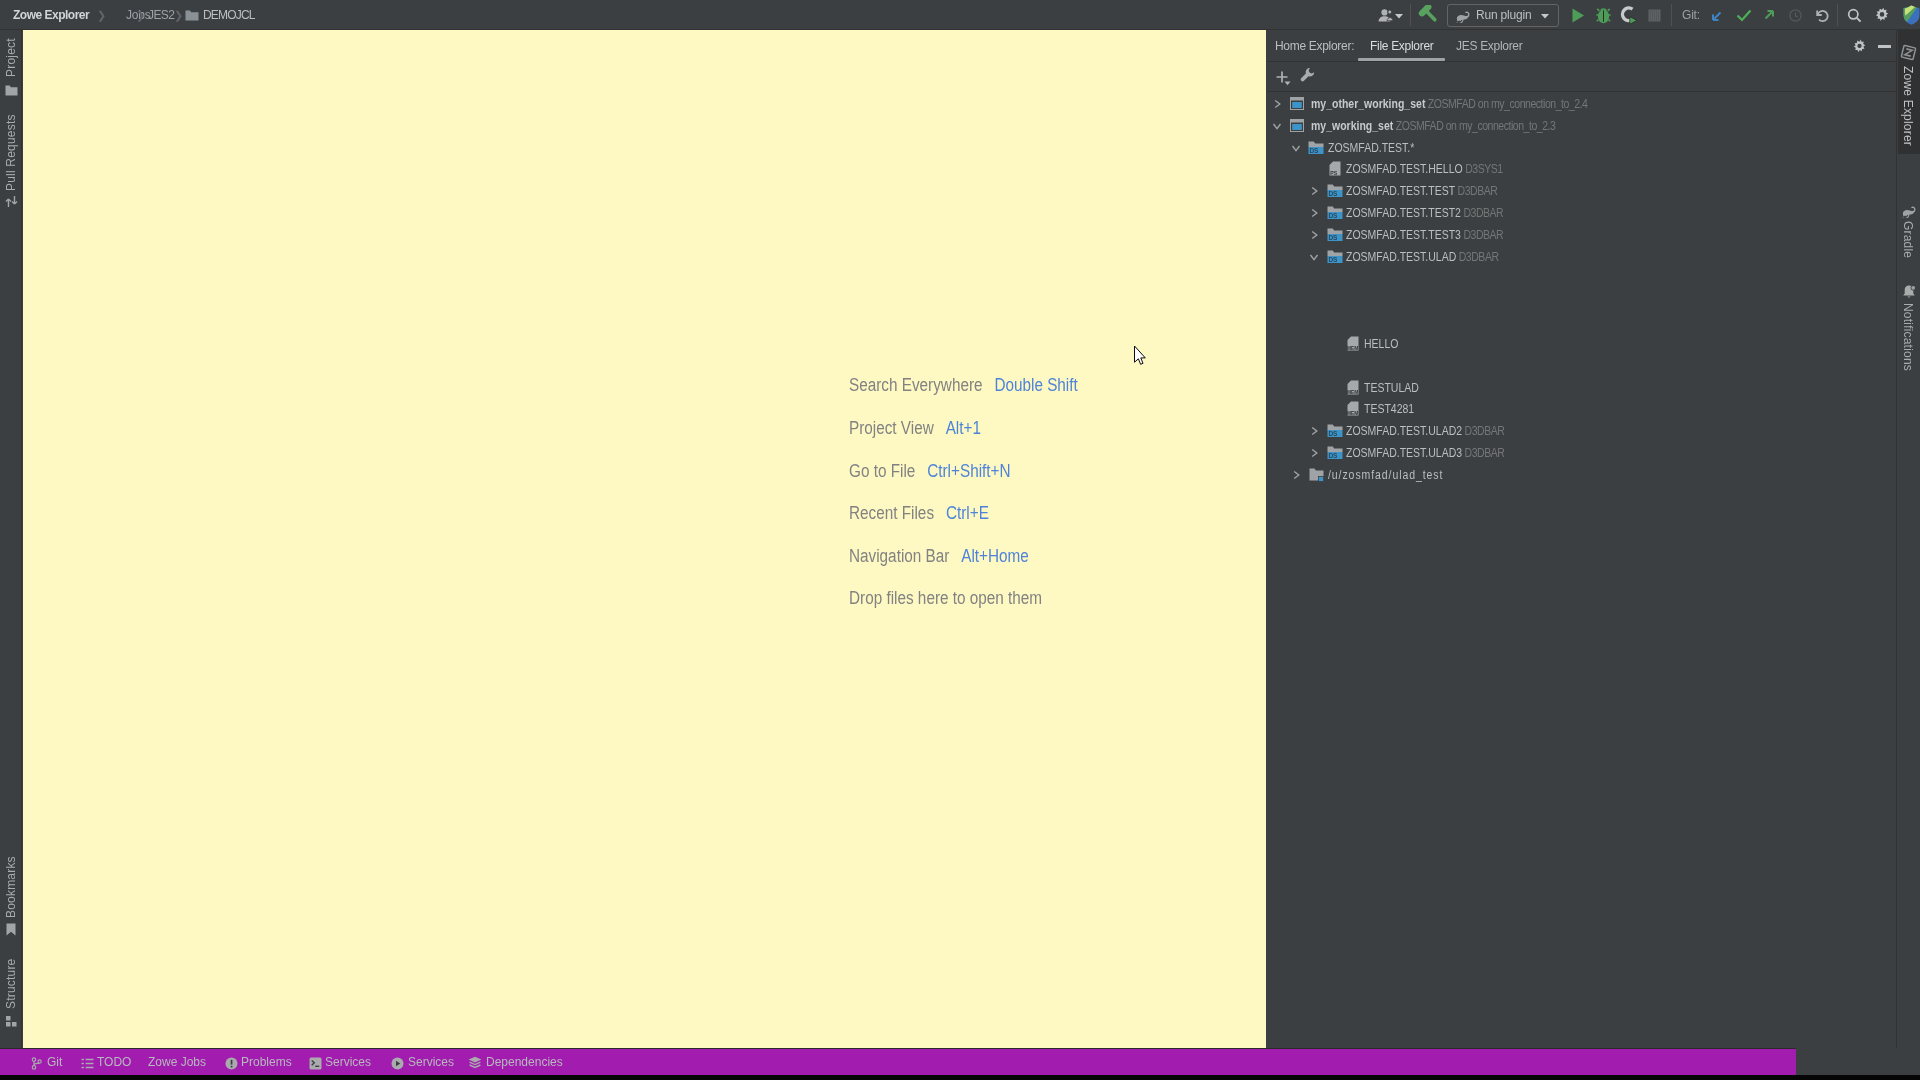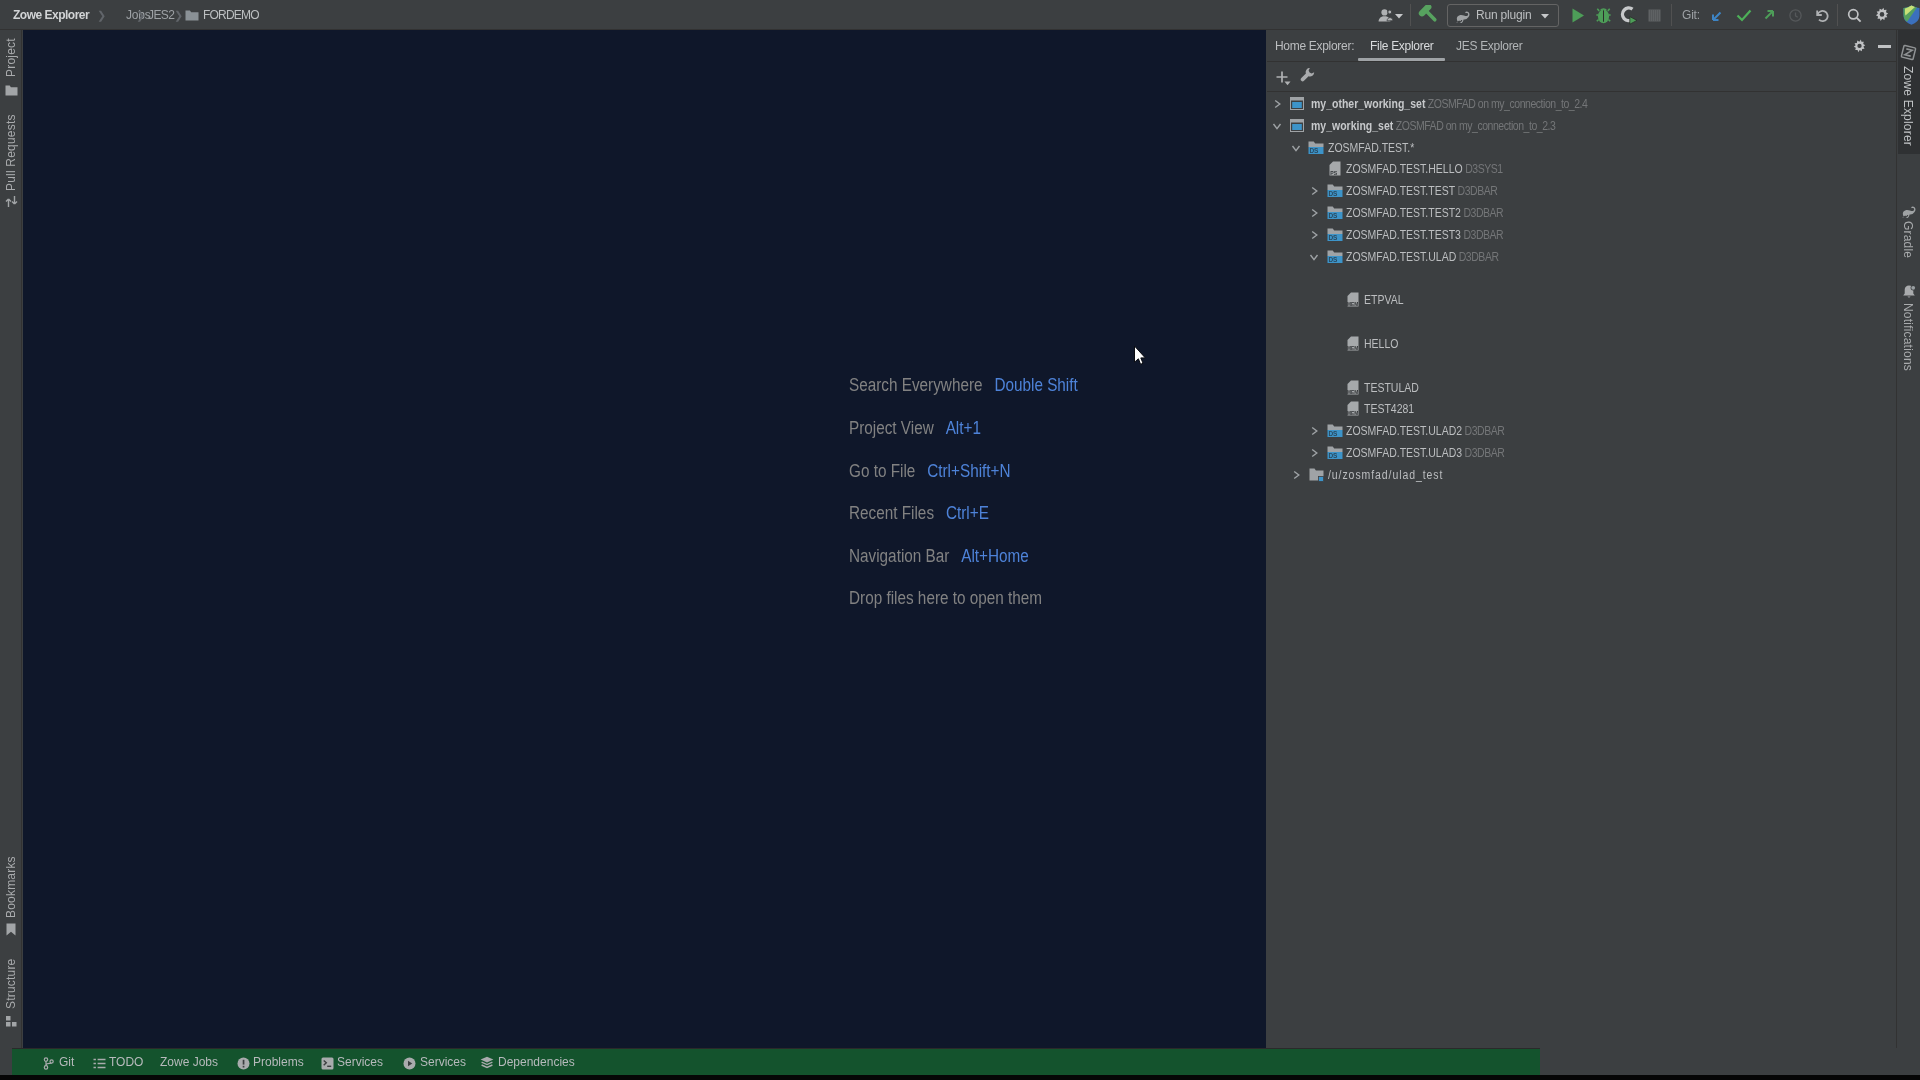--- a/index.html
+++ b/index.html
@@ -1,21 +1,21 @@
 <!DOCTYPE html>
 <html><head><meta charset="utf-8"><style>
 *{margin:0;padding:0;box-sizing:border-box}
 html,body{width:1920px;height:1080px;overflow:hidden;background:#3c3f41;font-family:"Liberation Sans",sans-serif}
 .a{position:absolute}
 #toolbar{position:absolute;left:0;top:0;width:1920px;height:30px;background:#3c3f41;border-bottom:1px solid #323232}
 #leftstripe{position:absolute;left:0;top:30px;width:22px;height:1018px;background:#3c3f41;border-right:1px solid #323232}
-#editor{position:absolute;left:23px;top:30px;width:1243px;height:1018px;background:#0f172a}
+#editor{position:absolute;left:23px;top:30px;width:1243px;height:1018px;background:#fef9c3}
 #panel{position:absolute;left:1267px;top:30px;width:629px;height:1018px;background:#3c3f41;overflow:hidden}
 #rightstripe{position:absolute;left:1896px;top:30px;width:24px;height:1018px;background:#3c3f41;border-left:1px solid #323232}
-#statusbar{position:absolute;left:12px;top:1048px;width:1528px;height:27px;background:#14532d;border-top:1px solid #2a2a2a}
+#statusbar{position:absolute;left:0;top:1048px;width:1796px;height:27px;background:#a21caf;border-top:1px solid #2a2a2a}
 #blackstrip{position:absolute;left:0;top:1075px;width:1920px;height:5px;background:#060606}
 
 .bc{position:absolute;top:0;height:30px;line-height:30px;font-size:12px;letter-spacing:-0.2px}
 .bcsep{color:#61656a;font-size:11px;letter-spacing:0}
 
 .eline{position:absolute;white-space:nowrap;font-size:18px;transform:scaleX(0.85);transform-origin:left center}
 .eg{color:#828282}
 .eb{color:#4e83d9}
 
 .ptab{position:absolute;top:0;height:32px;line-height:32px;font-size:12px;color:#b4b8ba;letter-spacing:-0.3px}
@@ -50,21 +50,21 @@
 <div id="toolbar">
   <span class="bc" style="left:13px;color:#d2d4d6;font-weight:bold;letter-spacing:-0.5px">Zowe Explorer</span>
   <span class="bc bcsep" style="left:97px">❯</span>
   <span class="bc" style="left:126px;color:#9da1a5">Jobs</span>
   <span class="bc bcsep" style="left:136px">❯</span>
   <span class="bc" style="left:148px;color:#9da1a5;letter-spacing:-0.6px">JES2</span>
   <span class="bc bcsep" style="left:174px">❯</span>
   <svg class="svga" style="left:185px;top:9px" width="14" height="12" viewBox="0 0 14 12">
       <path d="M0.5 1.5 h4.4 l1.3 1.8 h7.3 v8.2 h-13 z" fill="#8a9196"></path>
     </svg>
-  <span class="bc" style="left:203px;color:#bcbfc1;letter-spacing:-0.8px">FORDEMO</span>
+  <span class="bc" style="left:203px;color:#bcbfc1;letter-spacing:-0.8px">DEMOJCL</span>
 
   <svg class="svga" style="left:1377px;top:7px" width="17" height="17" viewBox="0 0 17 17">
       <circle cx="7.5" cy="5.4" r="3.1" fill="#afb1b3"></circle>
       <path d="M1.6 14.5 c0-3.4 2.6-5.3 5.9-5.3 3.3 0 5.9 1.9 5.9 5.3 z" fill="#afb1b3"></path>
       <circle cx="12.8" cy="5" r="2" fill="#afb1b3" stroke="#3c3f41" stroke-width="1"></circle>
       <path d="M10 13.8 c.3-2.4 1.7-3.2 3-3.2 1.5 0 2.6 1 2.9 3.2 z" fill="#afb1b3" stroke="#3c3f41" stroke-width="0.8"></path>
     </svg>
   <svg class="svga" style="left:1394px;top:13px" width="10" height="6" viewBox="0 0 10 6">
       <path d="M1 1 h8 l-4 4.4 z" fill="#c6c8ca"></path>
     </svg>
@@ -253,27 +253,20 @@
     <svg class="ch" style="left:42px;top:7px" width="10" height="9" viewBox="0 0 10 9">
         <path d="M1.5 2 L5 6.6 8.5 2" stroke="#9fa3a6" stroke-width="1.4" fill="none"></path>
       </svg>
     <svg class="ic" style="left:60px" width="16" height="15" viewBox="0 0 16 15">
         <path d="M0.5 1.5 h5.2 l1.5 2 h8.3 v3.5 h-15 z" fill="#9fa3a6"></path>
         <rect x="0.5" y="7" width="15" height="7" fill="#3d94c9"></rect>
         <text x="1.4" y="13.2" font-size="6.5" font-weight="bold" fill="#2a4a60">DS</text>
       </svg>
     <span class="nm" style="left:79px"><span class="nc">ZOSMFAD.TEST.ULAD</span><span class="gx"> D3DBAR</span></span>
   </div>
-  <div class="row" style="top:259px">
-    <svg class="ic" style="left:80px" width="12" height="15" viewBox="0 0 12 15">
-        <path d="M4 0.5 h7.5 v14 h-11 V4 Z" fill="#a6a9ab"></path>
-        <text x="0" y="14" font-size="4.8" font-weight="bold" fill="#2f3234">MEM</text>
-      </svg>
-    <span class="nm" style="left:97px"><span class="nc">ETPVAL</span></span>
-  </div>
   <div class="row" style="top:303px">
     <svg class="ic" style="left:80px" width="12" height="15" viewBox="0 0 12 15">
         <path d="M4 0.5 h7.5 v14 h-11 V4 Z" fill="#a6a9ab"></path>
         <text x="0" y="14" font-size="4.8" font-weight="bold" fill="#2f3234">MEM</text>
       </svg>
     <span class="nm" style="left:97px"><span class="nc">HELLO</span></span>
   </div>
   <div class="row" style="top:347px">
     <svg class="ic" style="left:80px" width="12" height="15" viewBox="0 0 12 15">
         <path d="M4 0.5 h7.5 v14 h-11 V4 Z" fill="#a6a9ab"></path>

